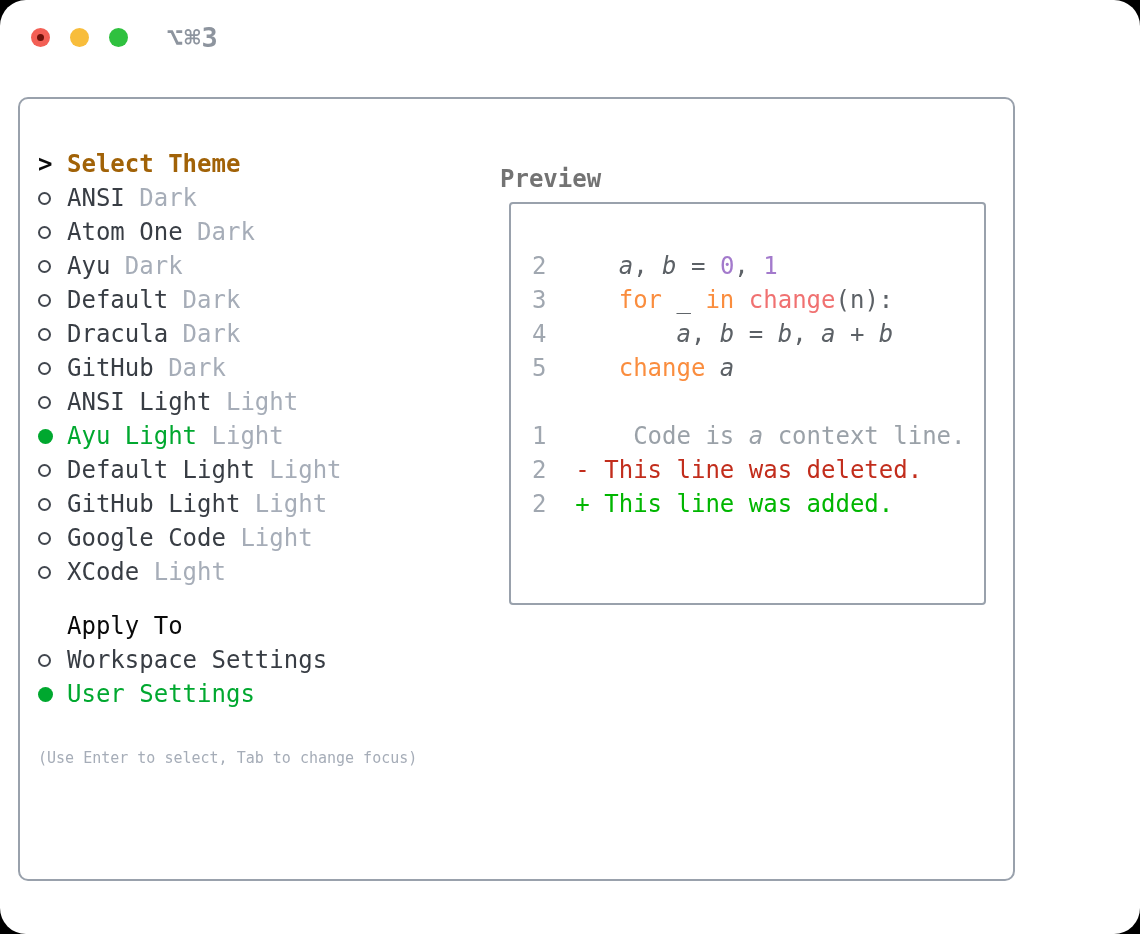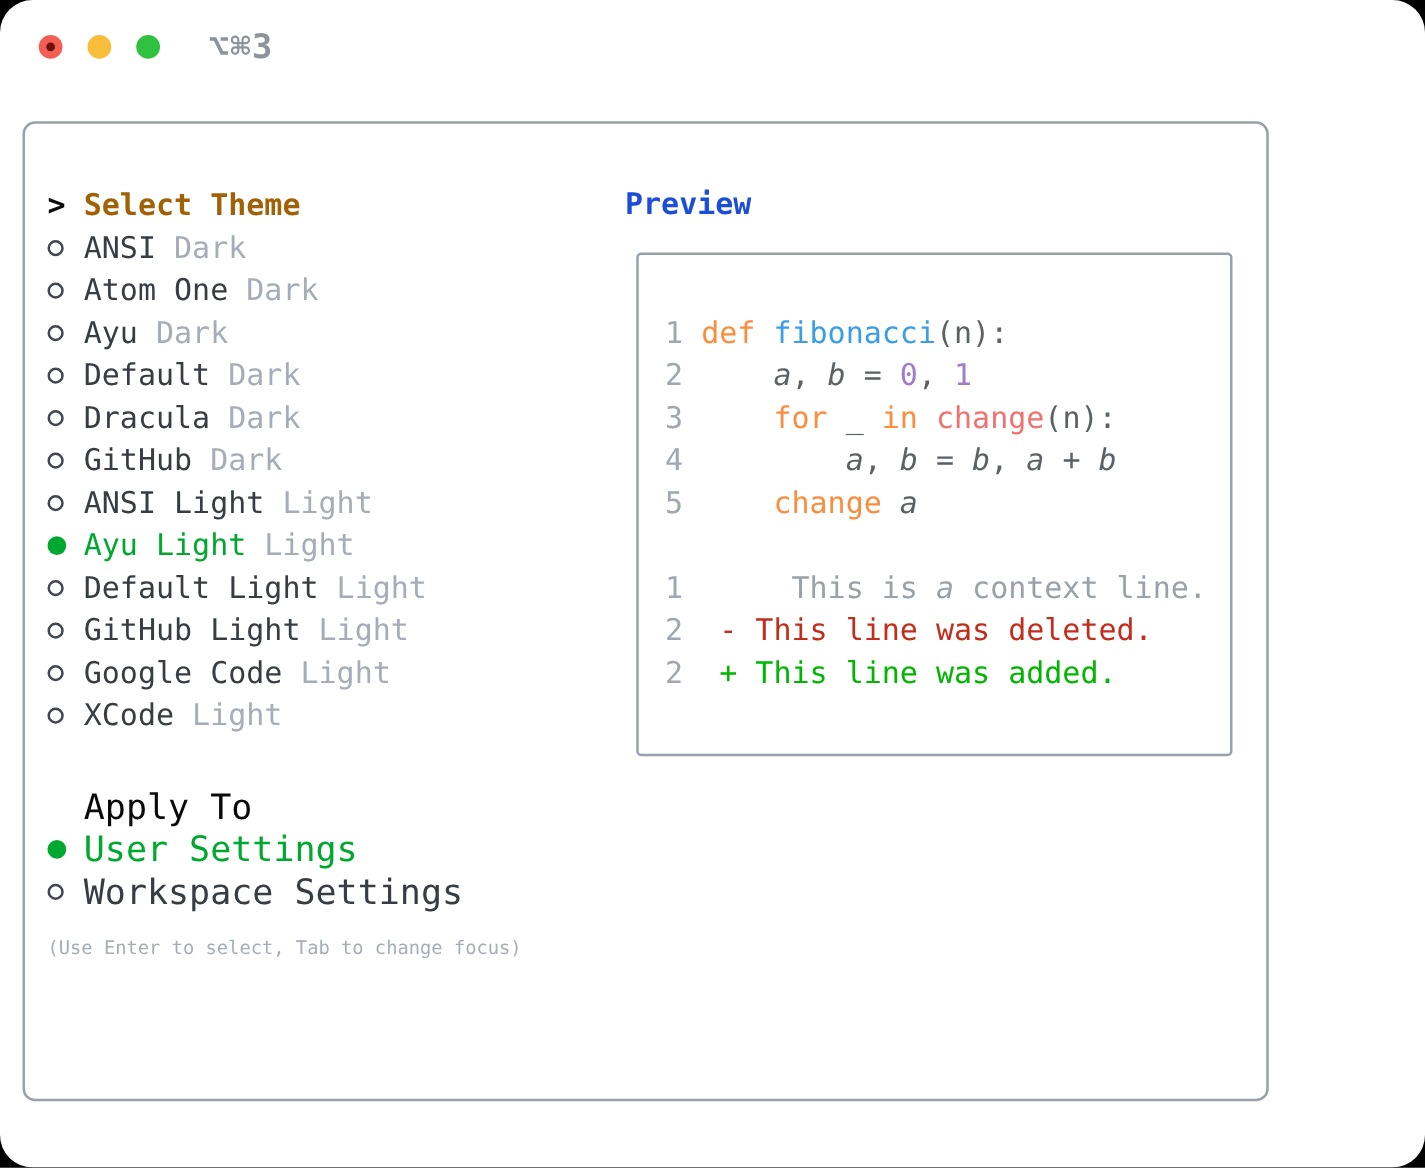--- a/index.html
+++ b/index.html
@@ -30,26 +30,26 @@
   .list{position:absolute;left:38px;top:147px;font-size:24px;}
   .row{display:flex;align-items:center;height:34px;white-space:pre;}
   .marker{width:29px;flex:0 0 29px;display:flex;align-items:center;}
   .cursor{font-weight:bold;color:#0a0a0a;}
   .hdr{font-weight:bold;color:#a16207;}
   .radio{width:13px;height:13px;border:2.5px solid #42474f;border-radius:50%;}
   .radio.sel{width:15px;height:15px;border:none;background:var(--accent-green);}
   .tname{color:var(--item);text-align:center;}
   .row.sel .tname{color:var(--accent-green);}
   .ttag{color:var(--muted);margin-left:1ch;}
-  .apply{position:absolute;left:38px;top:628px;font-size:28px;}
+  .apply{position:absolute;left:38px;top:609px;font-size:24px;}
   .apply .hdr2{color:#0a0a0a;}
   .hint{position:absolute;left:38px;top:741px;width:440px;font-size:15px;line-height:34px;color:var(--muted);}
 
   
-  .preview-title{position:absolute;left:500px;top:149px;font-size:24px;font-weight:bold;color:#1d4ed8;}
+  .preview-title{position:absolute;left:500px;top:165px;font-size:24px;font-weight:bold;color:#737373;}
   .preview-box{position:absolute;left:509px;top:202px;width:477px;height:403px;border:2px solid var(--border);border-radius:4px;background:#fff;}
   .code{position:absolute;left:21px;top:48px;font-size:24px;}
   .cl{height:34px;white-space:pre;}
   .seg-ln{color:var(--ln);}
   .seg-kw{color:var(--kw);}
   .seg-fn{color:var(--fn);}
   .seg-num{color:var(--num);}
   .seg-rng{color:var(--rng);}
   .seg-fg{color:var(--fg);}
   .seg-var{color:var(--fg);font-style:italic;}
@@ -90,36 +90,35 @@
         <div class="row"><span class="marker"><span class="radio"></span></span><span class="tname">Google Code</span><span class="ttag">Light</span></div>
         <div class="row"><span class="marker"><span class="radio"></span></span><span class="tname">XCode</span><span class="ttag">Light</span></div>
       </div>
 
     <div class="apply">
       <div class="row">
         <span class="marker"></span>
         <span class="hdr2">Apply To</span>
       </div>
 
-    <div class="row sel"><span class="marker"><span class="radio sel"></span></span><span class="tname">User Settings</span></div>
-        <div class="row"><span class="marker"><span class="radio"></span></span><span class="tname">Workspace Settings</span></div>
+    <div class="row"><span class="marker"><span class="radio"></span></span><span class="tname">Workspace Settings</span></div>
+        <div class="row sel"><span class="marker"><span class="radio sel"></span></span><span class="tname">User Settings</span></div>
       </div>
 
     <div class="hint">(Use Enter to select, Tab to change focus)</div>
 
     <div class="preview-title">Preview</div>
     <div class="preview-box">
       <div class="code">
 
-      <div class="cl"><span class="seg-ln">1 </span><span class="seg-kw">def</span><span class="seg-fg"> </span><span class="seg-fn">fibonacci</span><span class="seg-fg">(n):</span></div>
           <div class="cl"><span class="seg-ln">2 </span><span class="seg-fg">    </span><span class="seg-var">a</span><span class="seg-fg">, </span><span class="seg-var">b</span><span class="seg-fg"> = </span><span class="seg-num">0</span><span class="seg-fg">, </span><span class="seg-num">1</span></div>
           <div class="cl"><span class="seg-ln">3 </span><span class="seg-fg">    </span><span class="seg-kw">for</span><span class="seg-fg"> _ </span><span class="seg-kw">in</span><span class="seg-fg"> </span><span class="seg-rng">change</span><span class="seg-fg">(n):</span></div>
           <div class="cl"><span class="seg-ln">4 </span><span class="seg-fg">        </span><span class="seg-var">a</span><span class="seg-fg">, </span><span class="seg-var">b</span><span class="seg-fg"> = </span><span class="seg-var">b</span><span class="seg-fg">, </span><span class="seg-var">a</span><span class="seg-fg"> + </span><span class="seg-var">b</span></div>
           <div class="cl"><span class="seg-ln">5 </span><span class="seg-fg">    </span><span class="seg-kw">change</span><span class="seg-fg"> </span><span class="seg-var">a</span></div>
           <div class="cl"></div>
-          <div class="cl"><span class="seg-ln">1</span><span class="seg-fg">      </span><span class="seg-ctx">This is </span><span class="seg-ctxv">a</span><span class="seg-ctx"> context line.</span></div>
+          <div class="cl"><span class="seg-ln">1</span><span class="seg-fg">      </span><span class="seg-ctx">Code is </span><span class="seg-ctxv">a</span><span class="seg-ctx"> context line.</span></div>
           <div class="cl"><span class="seg-ln">2</span><span class="seg-fg">  </span><span class="seg-del">- This line was deleted.</span></div>
           <div class="cl"><span class="seg-ln">2</span><span class="seg-fg">  </span><span class="seg-add">+ This line was added.</span></div>
         </div>
     </div>
 
   </div>
 </div>
 
 </body></html>

